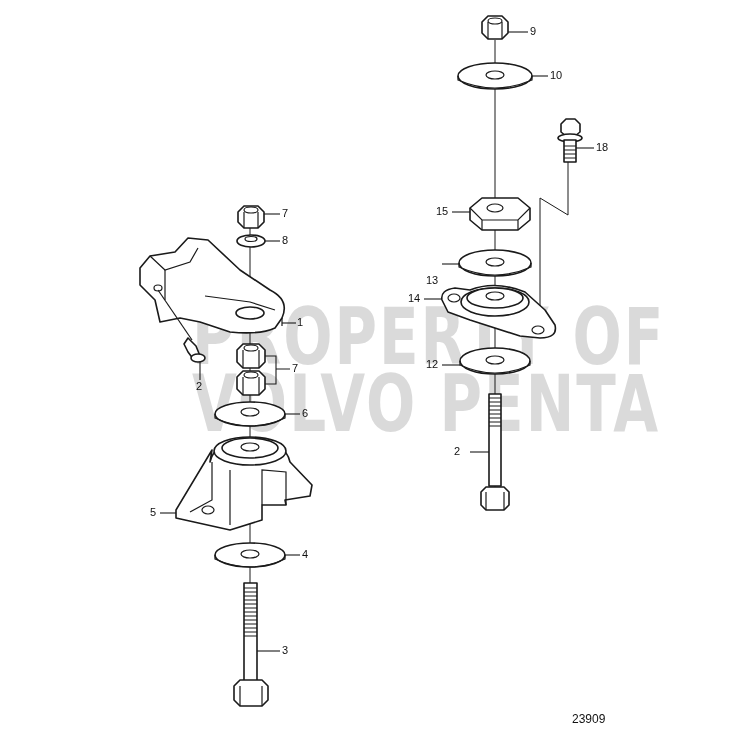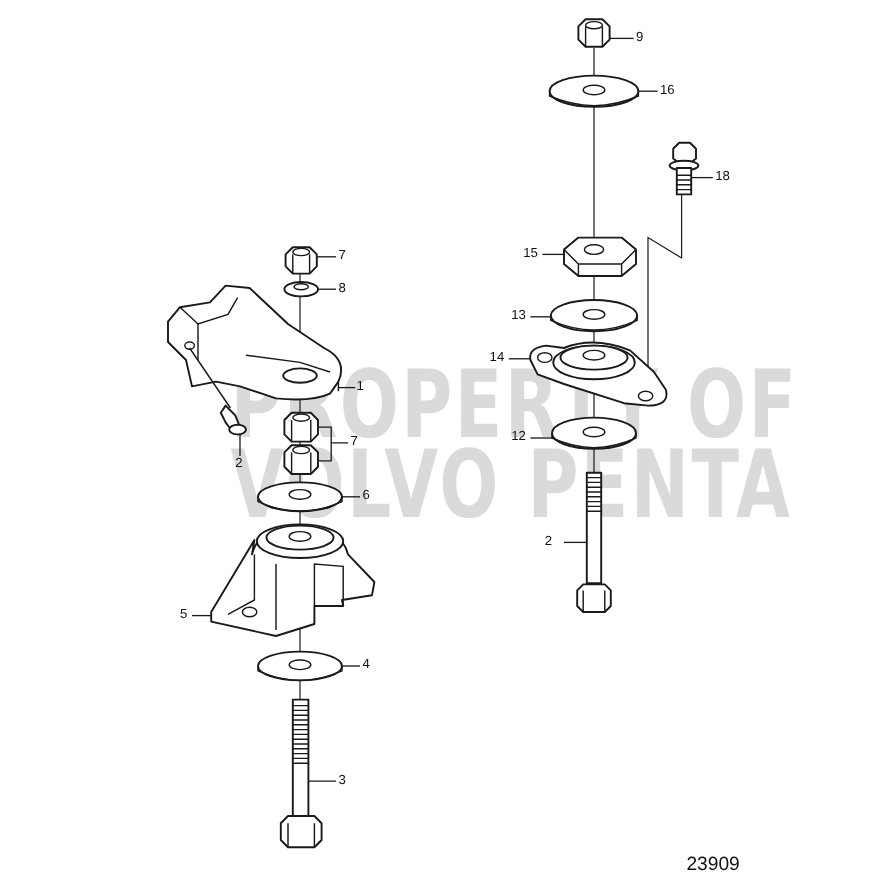--- a/index.html
+++ b/index.html
@@ -5,21 +5,21 @@
     html, body { margin: 0; padding: 0; background: #ffffff; }
     body { width: 739px; height: 739px; position: relative; overflow: hidden; font-family: "Liberation Sans", sans-serif; }
     .canvas { position: absolute; left: 0; top: 0; width: 739px; height: 739px; }
     svg { position: absolute; left: 0; top: 0; }
     .part { fill: #fff; stroke: #1a1a1a; stroke-width: 1.6; stroke-linejoin: round; }
     .thin { fill: none; stroke: #1a1a1a; stroke-width: 1.2; }
     .axis { fill: none; stroke: #1a1a1a; stroke-width: 1; }
     .leader { stroke: #1a1a1a; stroke-width: 1.1; fill: none; }
     .label { position: absolute; font-size: 11px; color: #111; line-height: 1; }
     .watermark { position: absolute; font-family: "DejaVu Sans", sans-serif; font-weight: bold; color: rgba(150,150,150,0.35); letter-spacing: 2px; font-size: 58px; line-height: 1; transform: scaleY(1.35); transform-origin: left top; white-space: nowrap; }
-    .drawing-no { position: absolute; font-size: 16px; color: #111; }
+    .drawing-no { position: absolute; font-size: 12px; color: #111; }
   </style>
 </head>
 <body>
 
 <div class="canvas">
 
   <div class="watermark" style="left:192px; top:298px;">PROPERTY OF</div>
   <div class="watermark" style="left:192px; top:365px;">VOLVO PENTA</div>
 
   <svg width="739" height="739" viewBox="0 0 739 739">
@@ -181,22 +181,22 @@
   <span class="label" style="left:297px; top:317px;">1</span>
   <span class="label" style="left:196px; top:381px;">2</span>
   <span class="label" style="left:282px; top:645px;">3</span>
   <span class="label" style="left:302px; top:549px;">4</span>
   <span class="label" style="left:150px; top:507px;">5</span>
   <span class="label" style="left:302px; top:408px;">6</span>
   <span class="label" style="left:282px; top:208px;">7</span>
   <span class="label" style="left:292px; top:363px;">7</span>
   <span class="label" style="left:282px; top:235px;">8</span>
   <span class="label" style="left:530px; top:26px;">9</span>
-  <span class="label" style="left:550px; top:70px;">16</span>
+  <span class="label" style="left:550px; top:70px;">10</span>
   <span class="label" style="left:596px; top:142px;">18</span>
   <span class="label" style="left:436px; top:206px;">15</span>
-  <span class="label" style="left:426px; top:258px;">13</span>
+  <span class="label" style="left:426px; top:275px;">13</span>
   <span class="label" style="left:408px; top:293px;">14</span>
   <span class="label" style="left:426px; top:359px;">12</span>
   <span class="label" style="left:454px; top:446px;">2</span>
 
   <span class="drawing-no" style="left:572px; top:712px;">23909</span>
 </div>
 
 </body></html>

